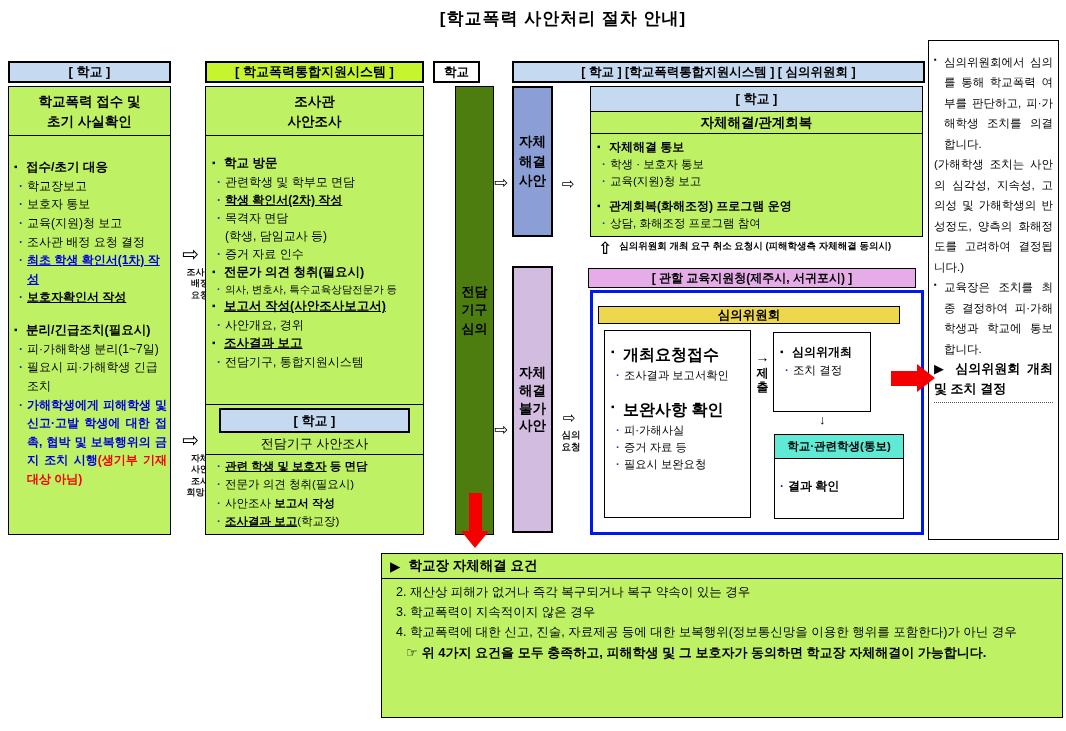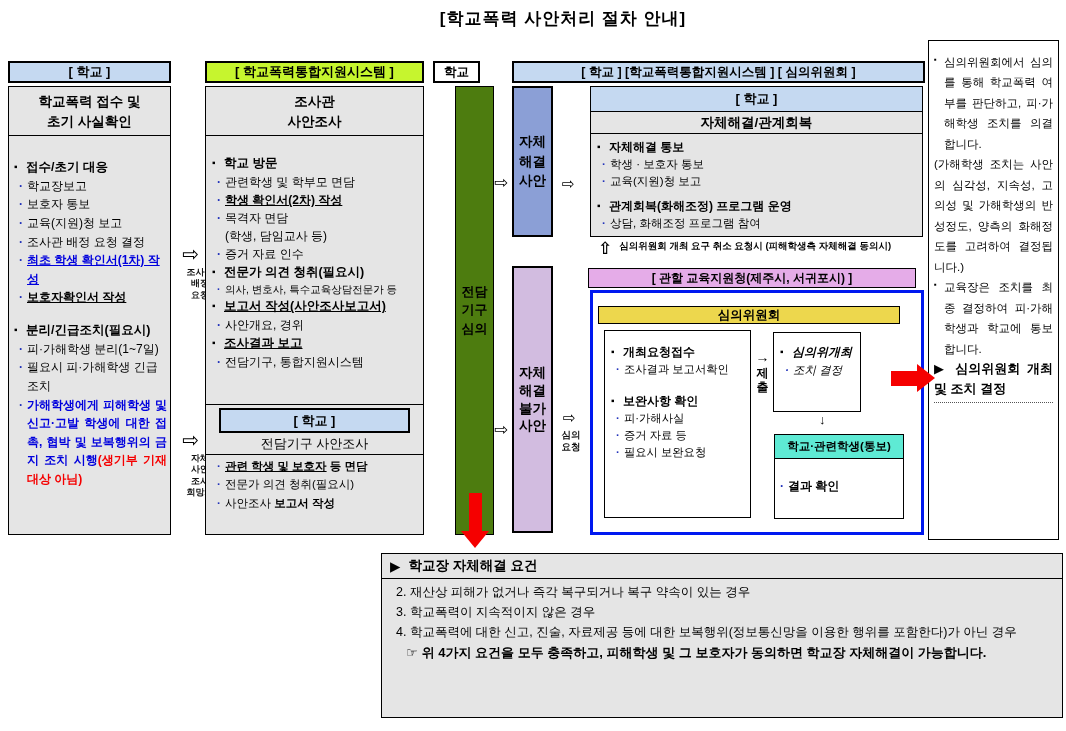--- a/index.html
+++ b/index.html
@@ -7,21 +7,21 @@
   .page { position: relative; width: 1066px; height: 731px; background: #fff; overflow: hidden; }
   .abs { position: absolute; }
   .pre { white-space: pre-line; }
   .ctr { display: flex; align-items: center; justify-content: center; text-align: center; }
   .bold { font-weight: bold; }
 
   .main-title { position: absolute; top: 7px; left: 0; width: 100%; text-align: center;
     font-weight: bold; font-size: 17px; letter-spacing: 1px; transform: translateX(30px); }
 
   .hdrbar { border: 2px solid #000; font-weight: bold; }
-  .box { border: 1.5px solid #000; background: #e5e5e5; }
+  .box { border: 1.5px solid #000; background: #bef264; }
 
   
   #school-header { left: 8px; top: 61px; width: 163px; height: 22px; background: #C5D9F1; font-size: 13px; }
   #school-box { left: 8px; top: 86px; width: 163px; height: 449px; }
   .box-title { padding: 5px 0 4px; text-align: center; font-weight: bold; font-size: 13.5px;
     line-height: 1.45; border-bottom: 1.5px solid #000; }
   #school-body { padding: 22px 3px 0 5px; }
   .lh { position: relative; padding-left: 12px; font-weight: bold; font-size: 12.5px; line-height: 1.5; }
   .lh::before { content: "▪"; position: absolute; left: 0; top: 1px; font-size: 10px; }
   .li { position: relative; padding-left: 13px; font-size: 12px; line-height: 1.55; }
@@ -81,27 +81,27 @@
   #cancel-note .txt { font-size: 9.5px; font-weight: bold; line-height: 1.3; }
   #office-bar { left: 588px; top: 268px; width: 328px; height: 20px; background: #E5ACE8;
     border: 1.5px solid #000; font-weight: bold; font-size: 12px; }
 
   
   #committee-box { left: 590px; top: 290px; width: 334px; height: 245px; border: 3px solid #0018F0; background: #fff; }
   #cm-bar { position: absolute; left: 5px; top: 13px; width: 302px; height: 18px; background: #EDD74D;
     border: 1.5px solid #000; font-weight: bold; font-size: 12.5px; }
   #cm-left { position: absolute; left: 11px; top: 37px; width: 147px; height: 188px;
     border: 1.4px solid #000; padding: 12px 3px 0 6px; }
-  #cm-left .lh { font-size: 12px; }
+  #cm-left .lh { font-size: 16px; }
   #cm-left .li { font-size: 11.3px; line-height: 1.5; }
   #cm-submit { position: absolute; left: 160px; top: 56px; width: 19px; text-align: center;
     font-weight: bold; font-size: 12px; line-height: 1.2; }
   #cm-submit .ar { font-size: 14px; }
-  #cm-right { position: absolute; left: 180px; top: 39px; width: 88px; height: 80px;
-    border: 1.4px solid #000; padding: 10px 2px 0 6px; font-style: italic; }
+  #cm-right { position: absolute; left: 180px; top: 39px; width: 98px; height: 80px;
+    border: 1.4px solid #000; padding: 10px 2px 0 6px; }
   #cm-right .lh { font-size: 12px; }
   #cm-right .li { font-size: 11.5px; line-height: 1.6; }
   #cm-down { position: absolute; left: 226px; top: 119px; font-size: 13px; }
   #cm-notify { position: absolute; left: 181px; top: 141px; width: 130px; height: 25px;
     background: #5eead4; border: 1.4px solid #000; font-weight: bold; font-size: 11.5px; }
   #cm-result { position: absolute; left: 181px; top: 165.5px; width: 130px; height: 60px;
     border: 1.4px solid #000; border-top: none; padding-top: 18px; }
   #cm-result .li { font-size: 12px; font-weight: bold; }
   #red-arrow-right { left: 891px; top: 364px; z-index: 6; display: flex; align-items: center; }
   #red-arrow-right .shaft { width: 26px; height: 15px; background: #F50000; }
@@ -182,20 +182,21 @@
       <div class="lh"><span class="li-u">조사결과 보고</span></div>
       <div class="li">전담기구, 통합지원시스템</div>
     </div>
     <div id="jeondam">
       <div class="ctr" id="jd-school">[ 학교 ]</div>
       <div id="jd-title">전담기구 사안조사</div>
       <div id="jd-list">
         <div class="li"><span class="black-u">관련 학생 및 보호자</span><span class="bold"> 등 면담</span></div>
         <div class="li">전문가 의견 청취(필요시)</div>
         <div class="li"><span>사안조사 </span><span class="bold">보고서 작성</span></div>
+        <div class="li"><span class="black-u">조사결과 보고</span><span>(학교장)</span></div>
       </div>
     </div>
   </div>
 
   <div class="abs ctr" id="school-small">학교</div>
   <div class="abs ctr pre" id="yellow-col">전담
 기구
 심의</div>
   <div class="abs red-arrow-down" style="left:461px; top:493px;">
     <div class="shaft"></div>

